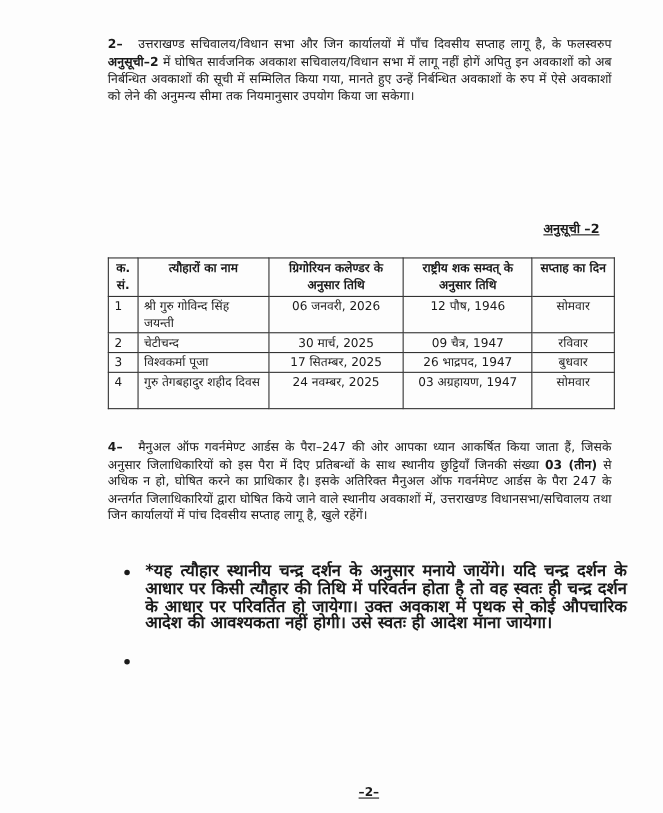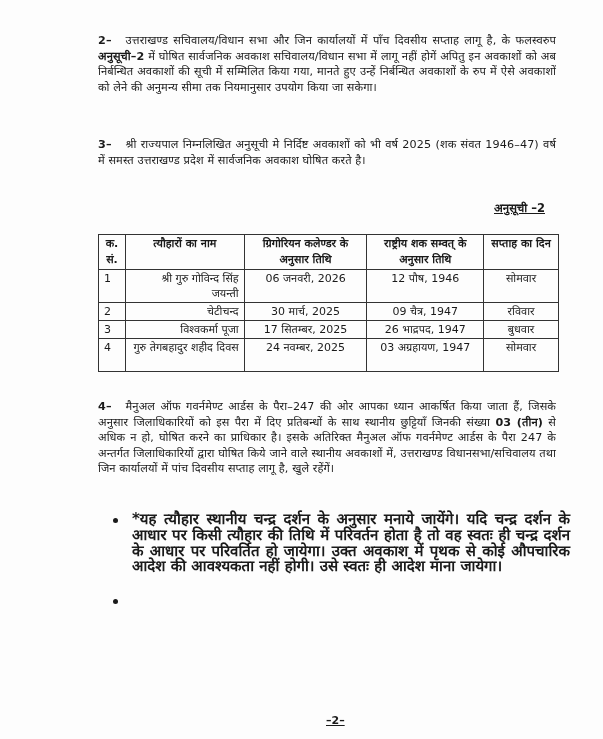--- a/index.html
+++ b/index.html
@@ -25,21 +25,21 @@
   }
   table.holidays {
     position: absolute; top: 234px; left: 98px; width: 461px;
     border-collapse: collapse; font-size: 11px; line-height: 15px; padding-left: 47px;
   }
   table.holidays th, table.holidays td {
     border: 1px solid #333; padding: 1px 5px; vertical-align: top;
   }
   table.holidays th { font-weight: bold; text-align: center; line-height: 16px; }
   table.holidays td.c-sn { width: 16px; text-align: left; }
-  table.holidays td.c-name { width: 108px; text-align: right; }
+  table.holidays td.c-name { width: 108px; text-align: left; }
   table.holidays td.c-greg { width: 112px; text-align: center; }
   table.holidays td.c-saka { width: 106px; text-align: center; }
   table.holidays td.c-day { width: 64px; text-align: center; }
   table.holidays tr.r1 td { height: 30px; }
   table.holidays tr.r4 td { height: 30px; }
   .bullets { position: absolute; left: 110px; width: 460px; }
   .bullet {
     position: relative; padding-left: 22px; font-size: 15px; line-height: 15.8px;
     font-weight: bold; text-align: justify; margin-bottom: 14px;
   }
@@ -56,23 +56,20 @@
 </style>
 </head>
 <body>
 
 <div class="page">
 
   <div class="para" id="p2">
     <span class="num">2–</span><span>उत्तराखण्ड सचिवालय/विधान सभा और जिन कार्यालयों में पाँच दिवसीय सप्ताह लागू है, के फलस्वरुप </span><b>अनुसूची–2</b><span> में घोषित सार्वजनिक अवकाश सचिवालय/विधान सभा में लागू नहीं होगें अपितु इन अवकाशों को अब निर्बन्धित अवकाशों की सूची में सम्मिलित किया गया, मानते हुए उन्हें निर्बन्धित अवकाशों के रुप में ऐसे अवकाशों को लेने की अनुमन्य सीमा तक नियमानुसार उपयोग किया जा सकेगा।</span>
   </div>
 
-  <div class="para" id="p3">
-    <span class="num">3–</span><span>श्री राज्यपाल निम्नलिखित अनुसूची मे निर्दिष्ट अवकाशों को भी वर्ष 2025 (शक संवत 1946–47) वर्ष में समस्त उत्तराखण्ड प्रदेश में सार्वजनिक अवकाश घोषित करते है।</span>
-  </div>
 
   <div class="schedule-title">अनुसूची –2</div>
 
   <table class="holidays">
     <thead>
       <tr>
         <th>क. सं.</th>
         <th>त्यौहारों का नाम</th>
         <th>ग्रिगोरियन कलेण्डर के अनुसार तिथि</th>
         <th>राष्ट्रीय शक सम्वत् के अनुसार तिथि</th>

